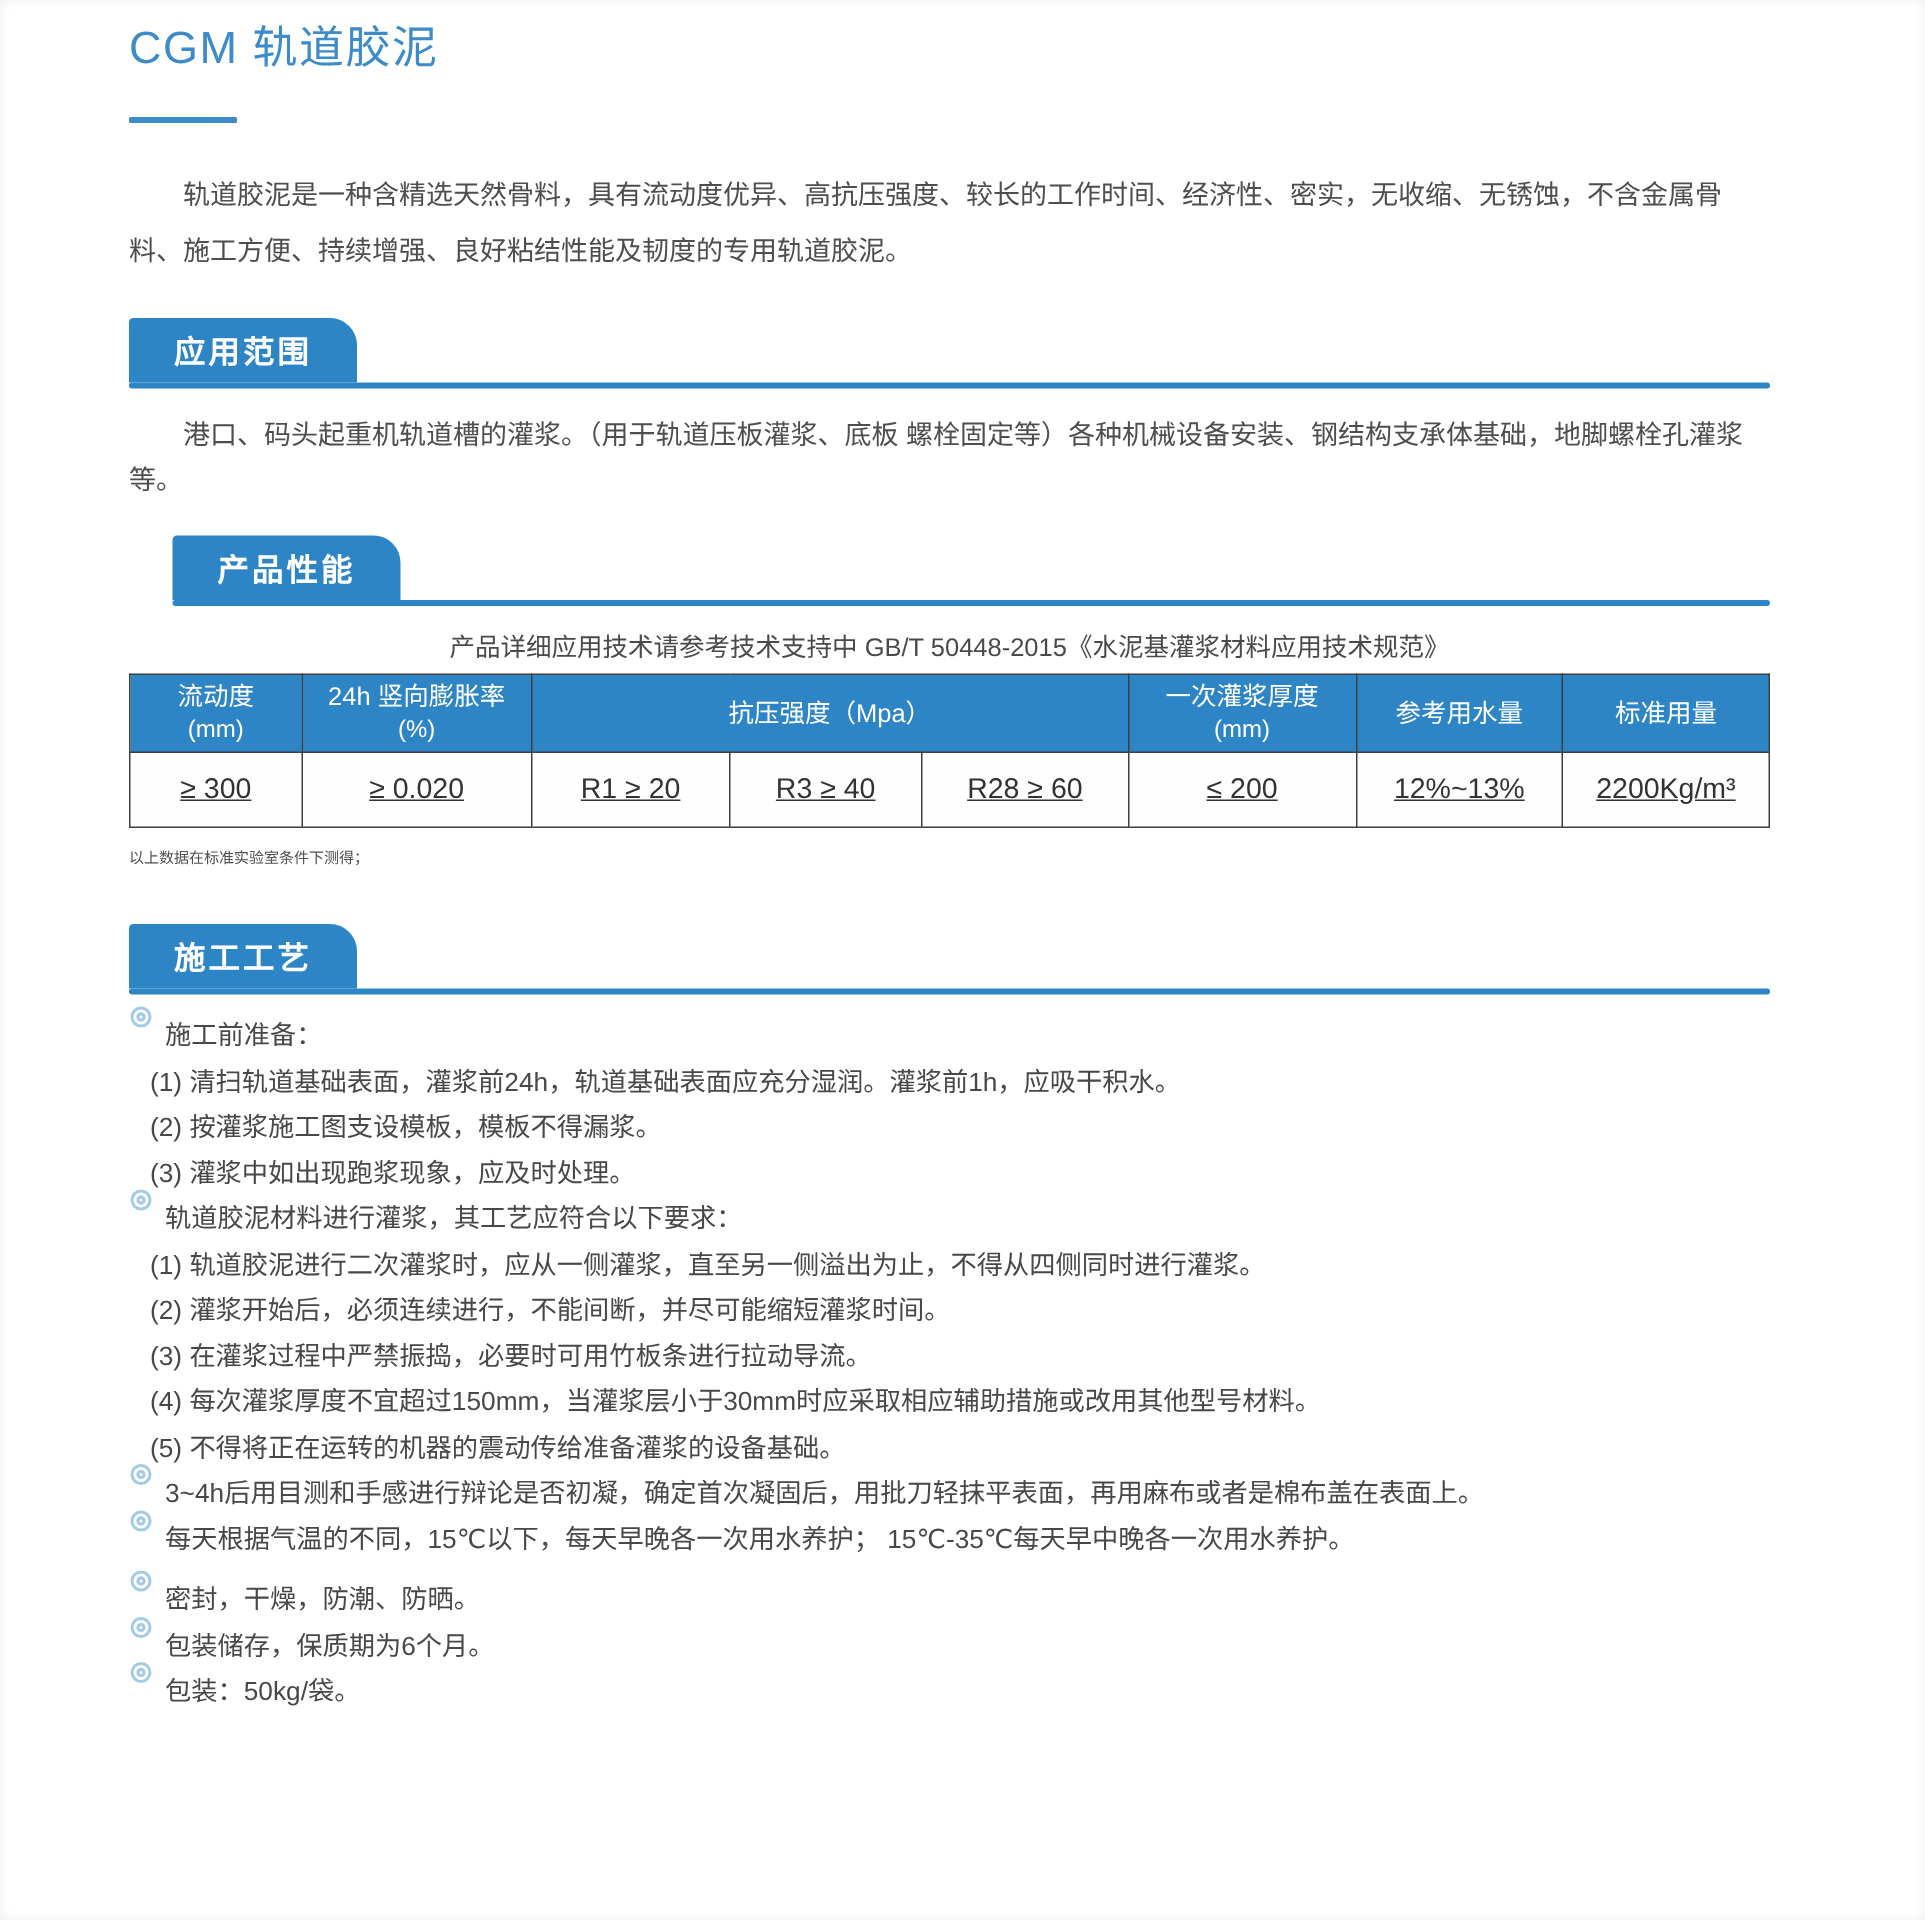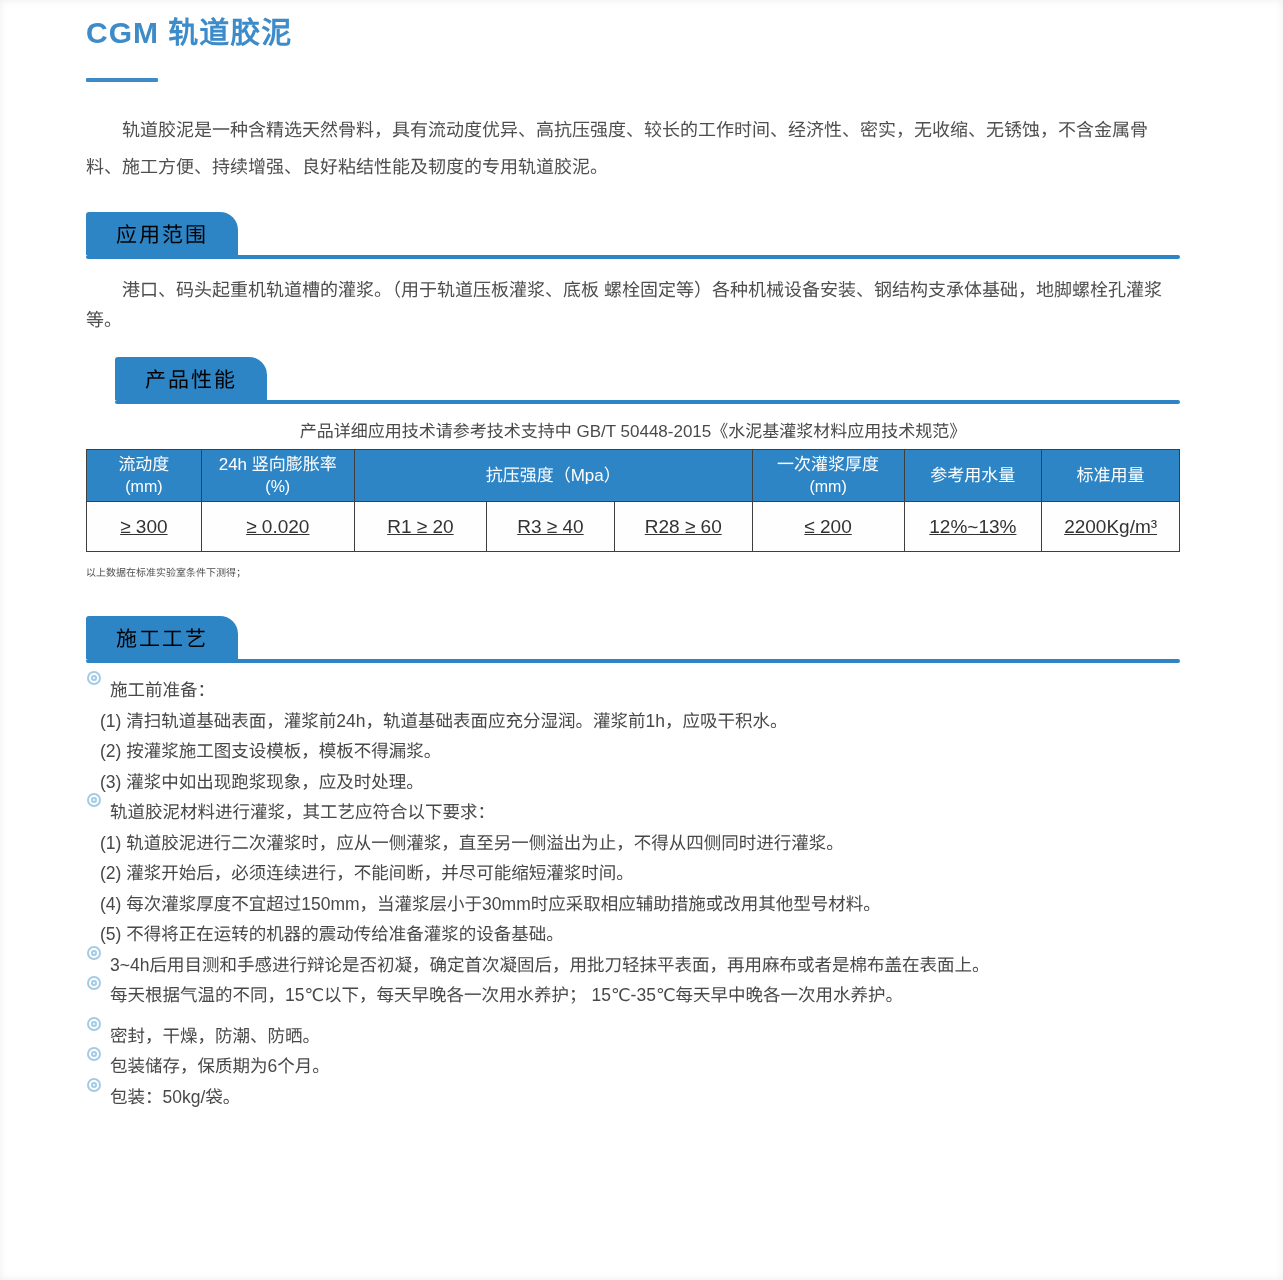--- a/index.html
+++ b/index.html
@@ -13,21 +13,21 @@
   }
   .page {
     width: 100%;
     height: 100%;
     padding: 14px 103px 0 86px;
   }
   
   .doc-title {
     font-size: 30px;
     line-height: 38px;
-    font-weight: 700;
+    font-weight: 400;
     color: #3d8cc9;
     letter-spacing: 1px;
   }
   .title-underline {
     width: 72px;
     height: 4px;
     background: #3d8cc9;
     margin-top: 26px;
     border-radius: 1px;
   }
@@ -48,23 +48,23 @@
   }
   
   .sec-header { position: relative; }
   .sec-header.m1 { margin-top: 26px; }
   .sec-header.m2 { margin-top: 22px; padding-left: 29px; }
   .sec-header.m3 { margin-top: 32px; }
   .sec-header.m4 { margin-top: 37px; }
   .sec-tab {
     display: inline-block;
     background: #2e85c6;
-    color: #000000;
+    color: #ffffff;
     font-size: 21px;
-    font-weight: 400;
+    font-weight: 700;
     letter-spacing: 2px;
     padding: 6px 30px 7px 30px;
     border-radius: 3px 18px 0 0;
     vertical-align: bottom;
   }
   .sec-rule {
     height: 4px;
     background: #2e85c6;
     border-radius: 2px;
   }
@@ -227,20 +227,23 @@
         <span class="bullet-icon"></span>
         <span class="li-text">轨道胶泥材料进行灌浆，其工艺应符合以下要求：</span>
       </div>
       <div class="li numbered">
         <span class="li-text">(1) 轨道胶泥进行二次灌浆时，应从一侧灌浆，直至另一侧溢出为止，不得从四侧同时进行灌浆。</span>
       </div>
       <div class="li numbered">
         <span class="li-text">(2) 灌浆开始后，必须连续进行，不能间断，并尽可能缩短灌浆时间。</span>
       </div>
       <div class="li numbered">
+        <span class="li-text">(3) 在灌浆过程中严禁振捣，必要时可用竹板条进行拉动导流。</span>
+      </div>
+      <div class="li numbered">
         <span class="li-text">(4) 每次灌浆厚度不宜超过150mm，当灌浆层小于30mm时应采取相应辅助措施或改用其他型号材料。</span>
       </div>
       <div class="li numbered">
         <span class="li-text">(5) 不得将正在运转的机器的震动传给准备灌浆的设备基础。</span>
       </div>
       <div class="li bullet">
         <span class="bullet-icon"></span>
         <span class="li-text">3~4h后用目测和手感进行辩论是否初凝，确定首次凝固后，用批刀轻抹平表面，再用麻布或者是棉布盖在表面上。</span>
       </div>
       <div class="li bullet">

